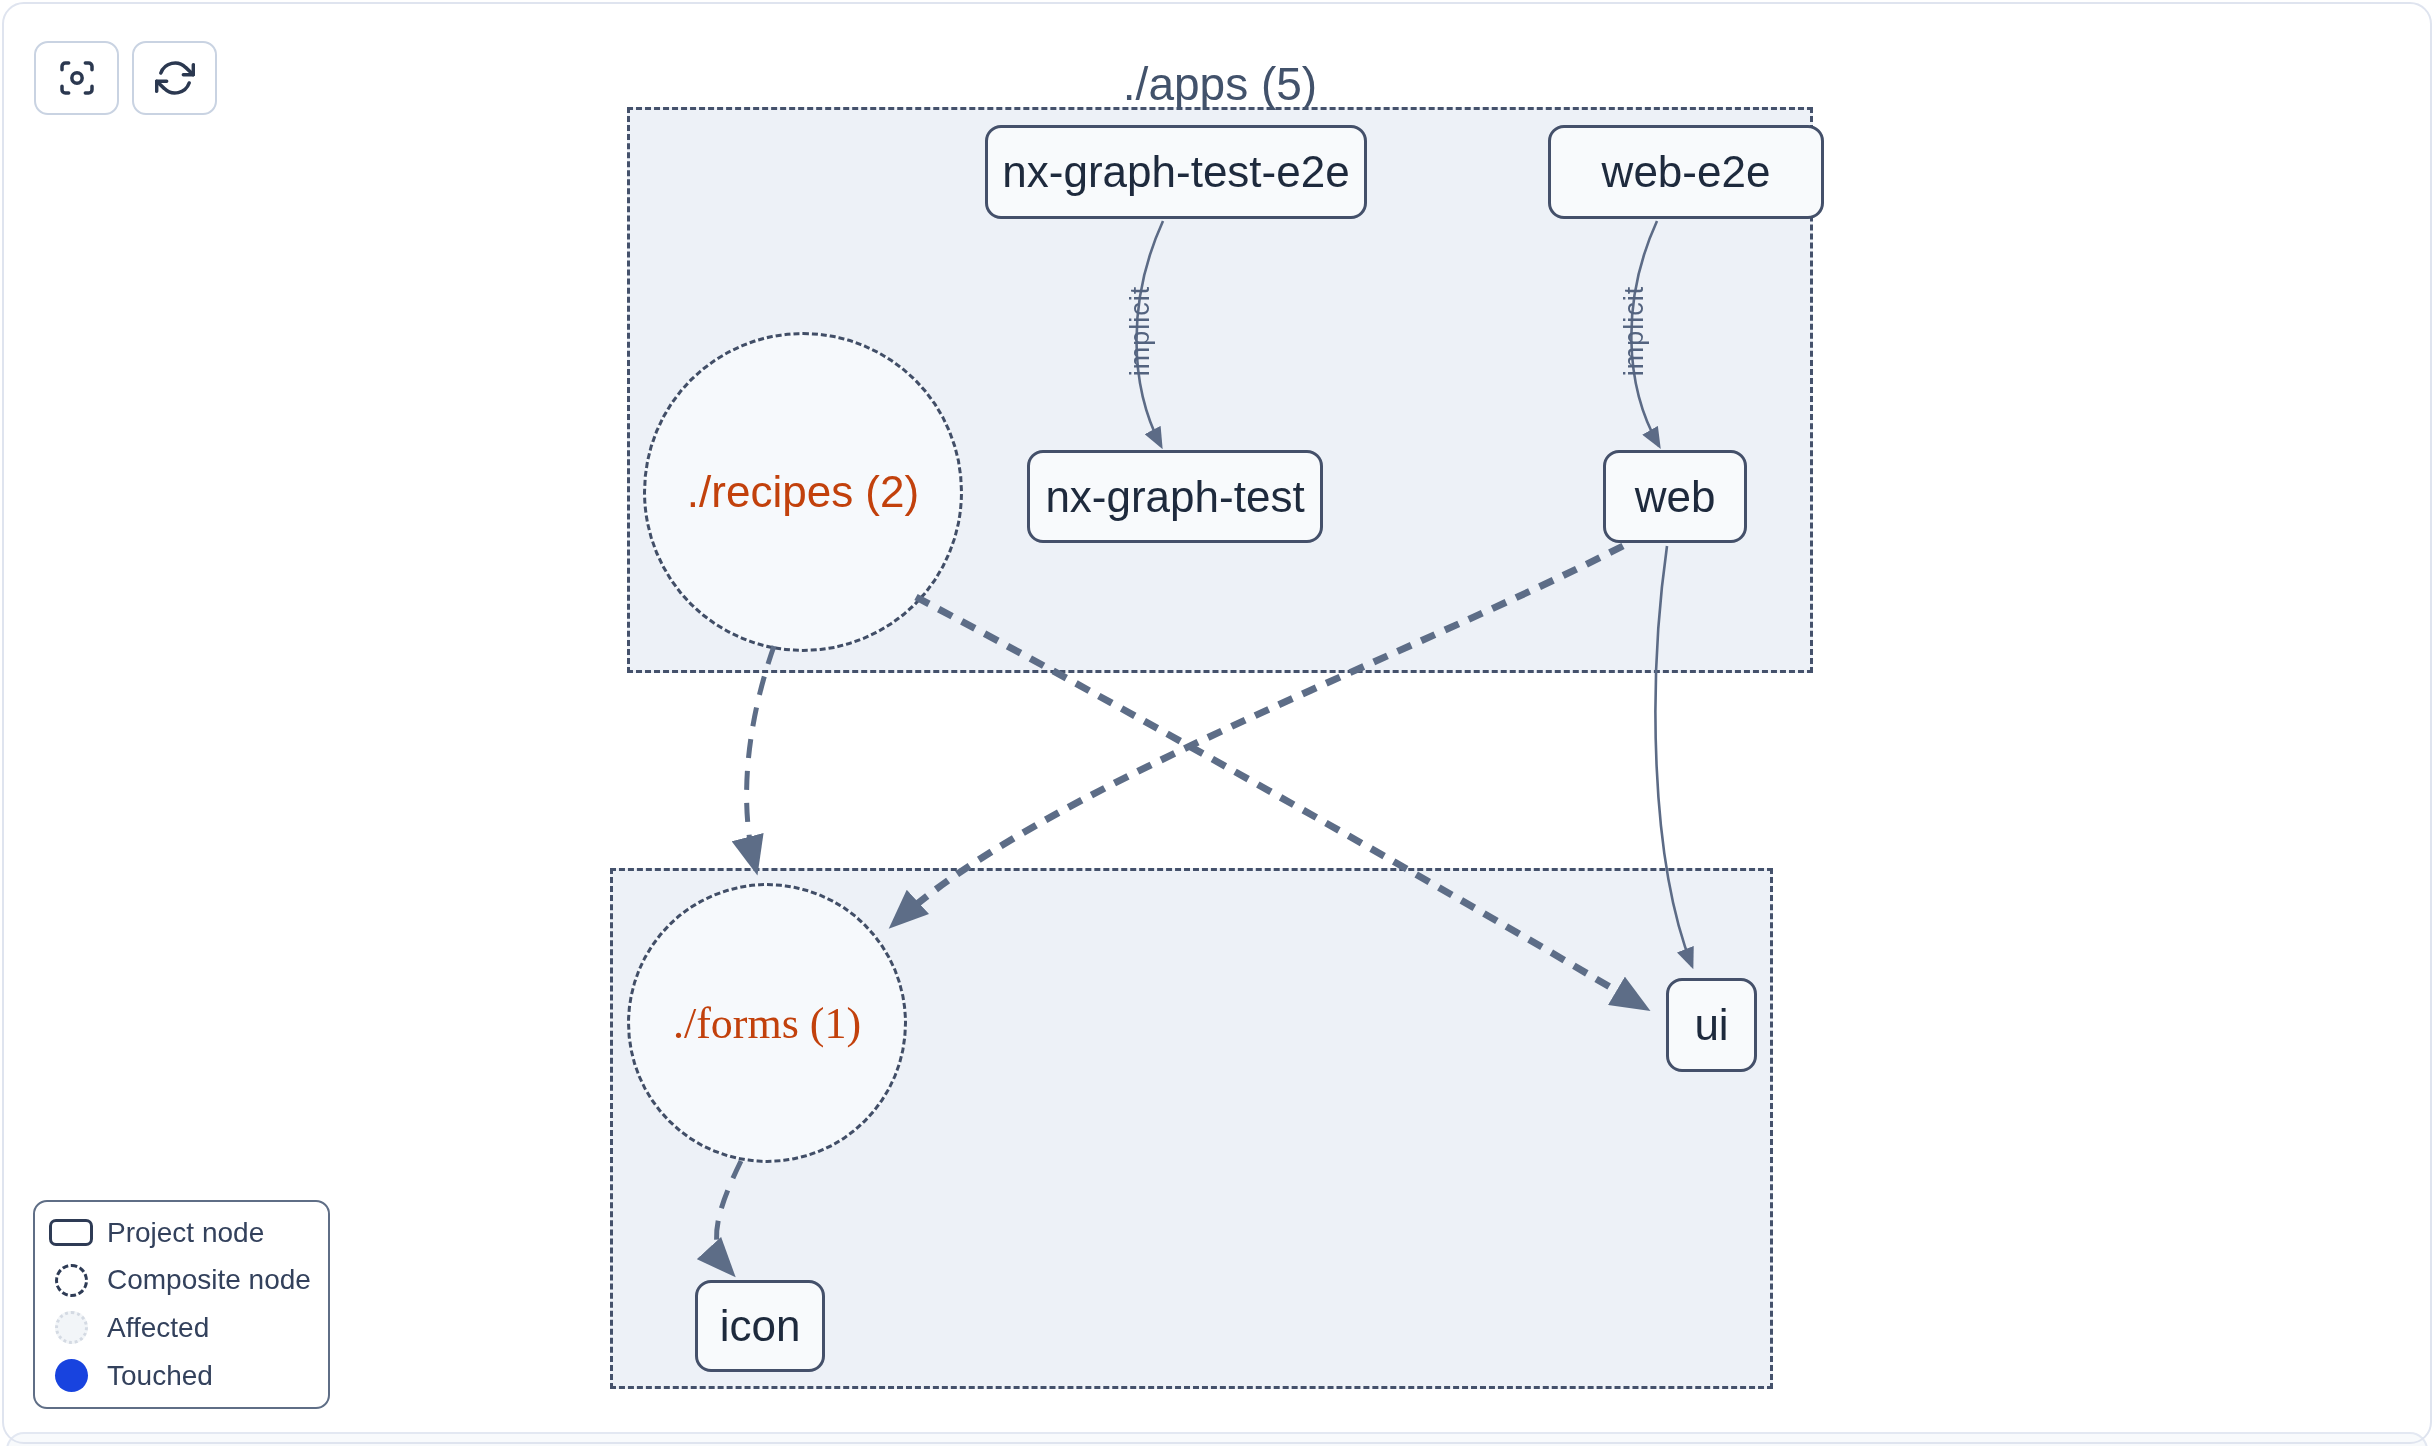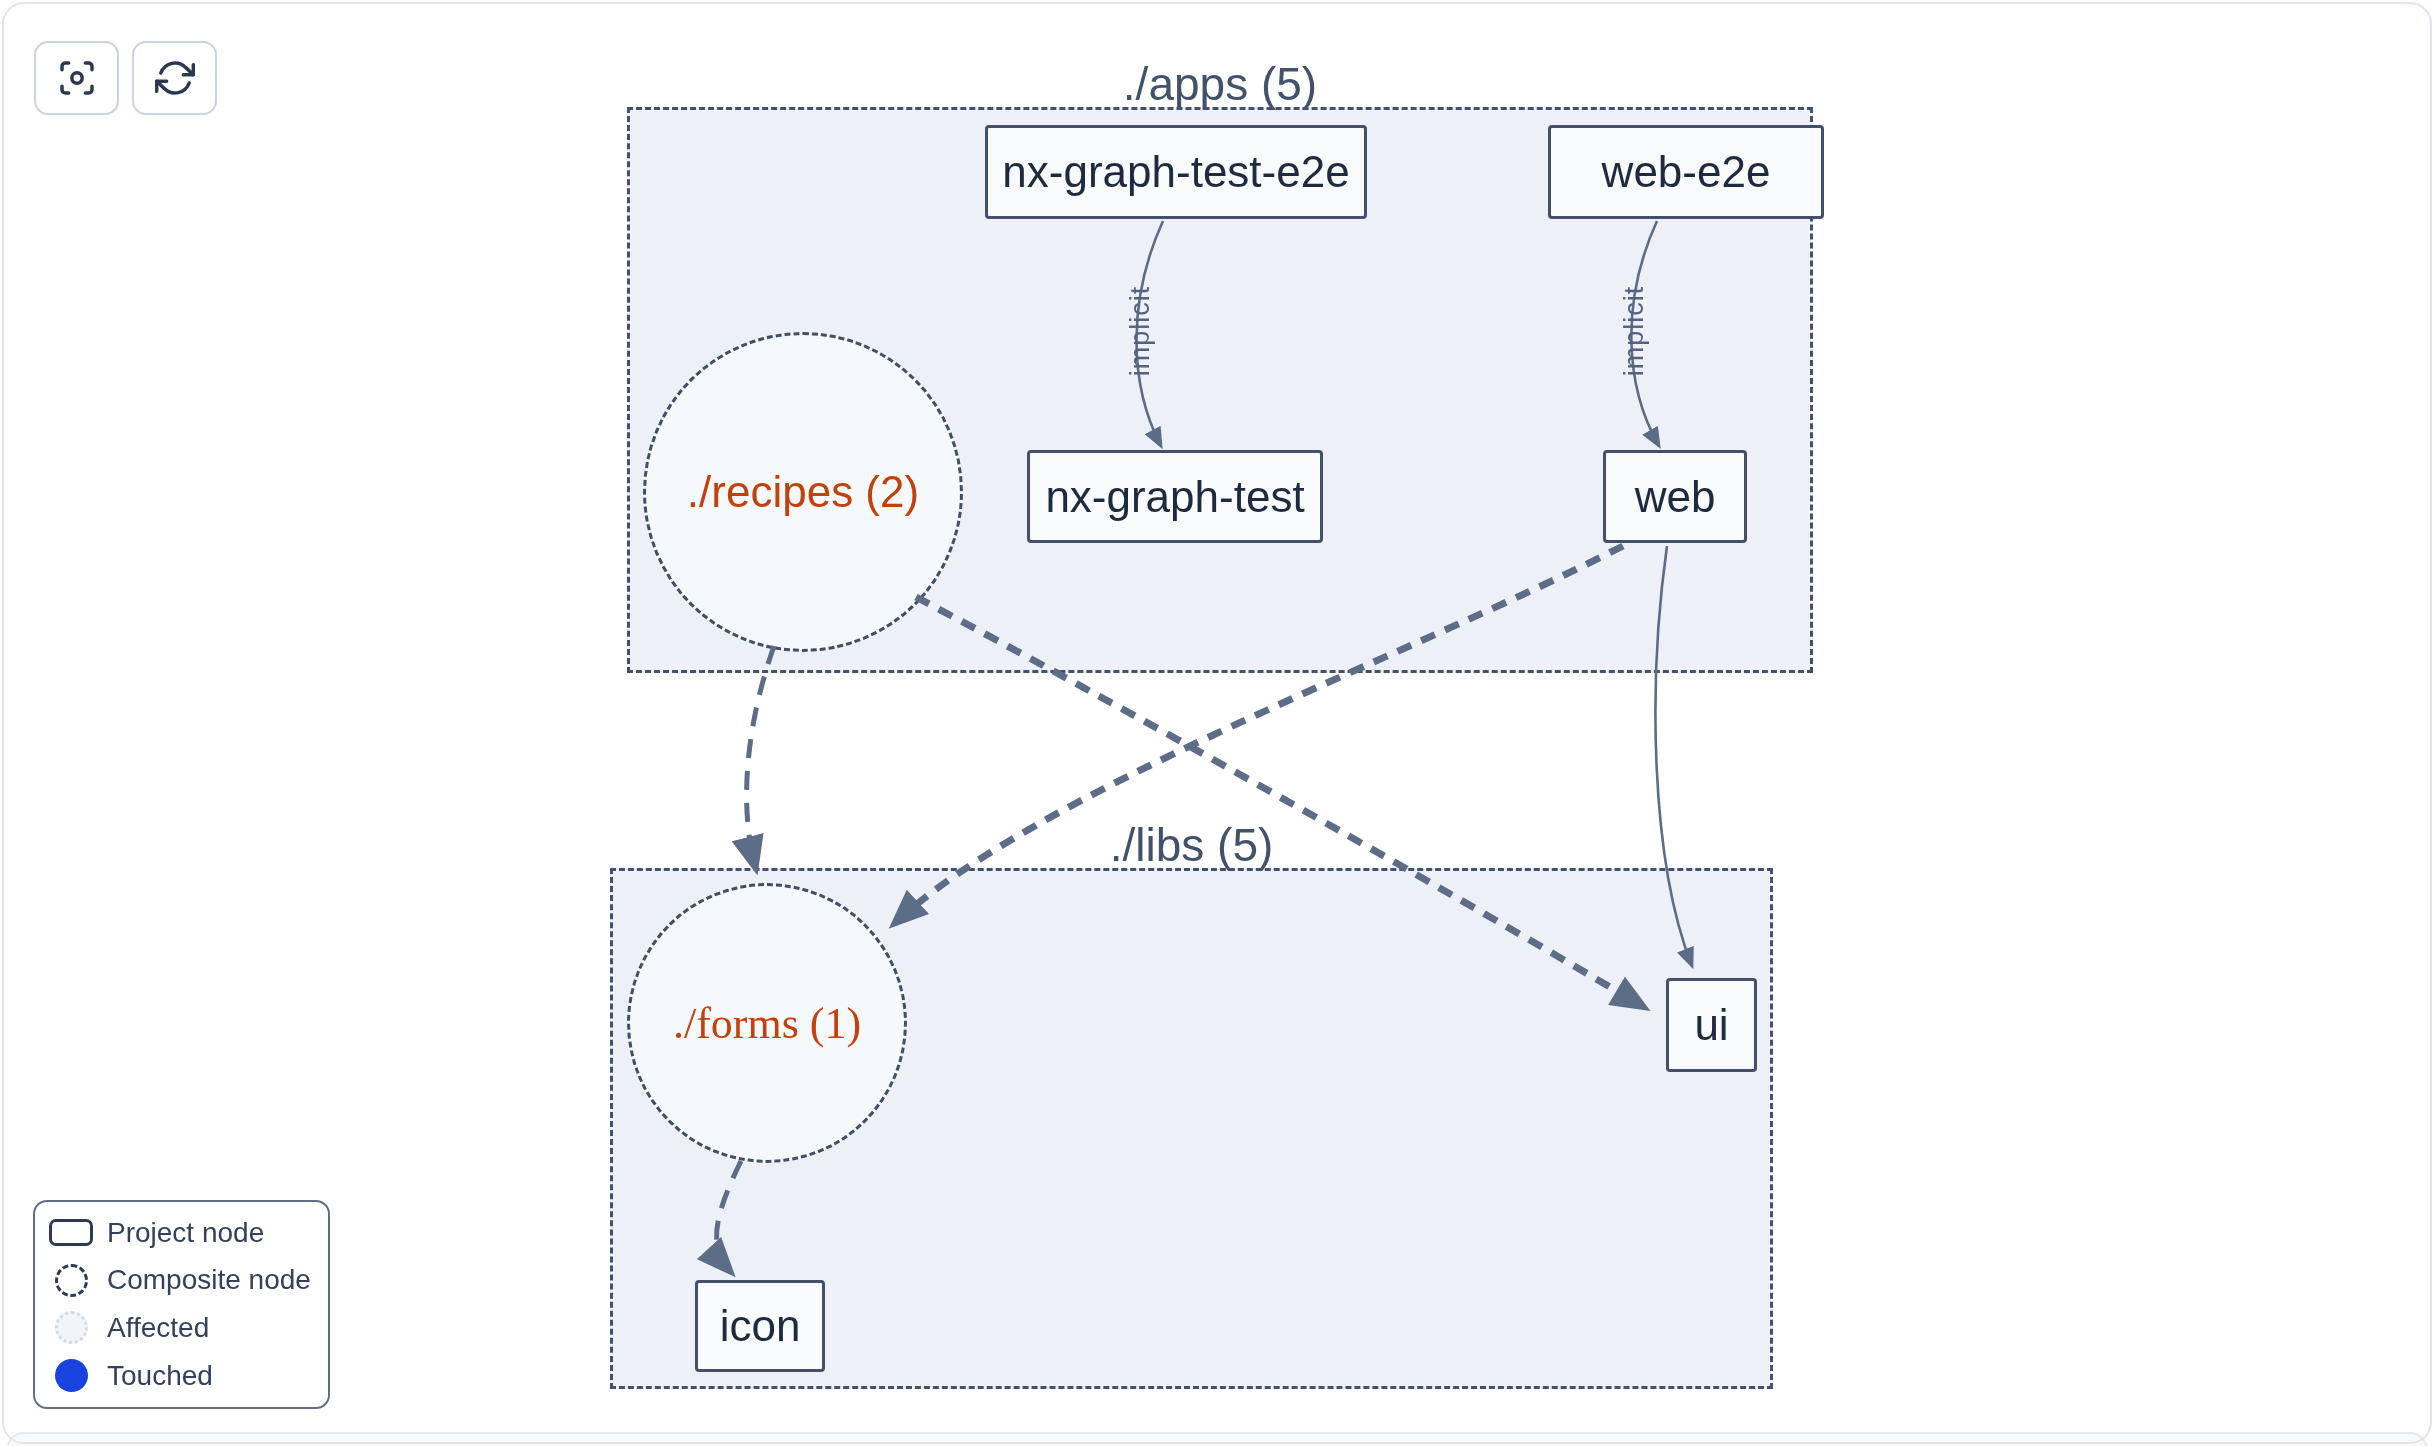--- a/index.html
+++ b/index.html
@@ -15,21 +15,21 @@
   .toolbar-btn{position:absolute;top:41px;width:81px;height:70px;background:#ffffff;
     border:2px solid #c9d3e2;border-radius:14px;display:flex;align-items:center;justify-content:center;
     cursor:pointer;z-index:10;}
   .toolbar-btn svg{stroke:#2b3850;fill:none;stroke-width:2.1;stroke-linecap:round;stroke-linejoin:round;}
 
   
   .group{position:absolute;background:#edf1f7;border:3px dashed #44516b;box-sizing:border-box;z-index:1;}
   .group-title{position:absolute;font-size:46px;color:#42526b;text-align:center;z-index:2;}
 
   
-  .pnode{position:absolute;background:#f8fafc;border:3px solid #44506a;border-radius:4px;
+  .pnode{position:absolute;background:#f8fafc;border:3px solid #44506a;border-radius:16px;
     display:flex;align-items:center;justify-content:center;box-sizing:border-box;z-index:4;cursor:pointer;}
   .pnode span{font-size:44px;color:#1e2a3d;white-space:nowrap;}
   .cnode{position:absolute;background:#f6f9fc;border:3px dashed #414e67;border-radius:50%;
     display:flex;align-items:center;justify-content:center;box-sizing:border-box;z-index:2;cursor:pointer;}
   .cnode span{font-size:44px;color:#c2410c;white-space:nowrap;}
 
   
   .edge-layer{position:absolute;left:0;top:0;z-index:3;}
   .e-thin{stroke:#5c6b86;stroke-width:2.6;fill:none;}
   .e-dash{stroke:#5d6d87;stroke-width:5;stroke-dasharray:19 13;fill:none;}
@@ -70,21 +70,20 @@
       <polyline points="1 20 1 14 7 14"></polyline>
       <path d="M3.51 9a9 9 0 0 1 14.85-3.36L23 10"></path>
       <path d="M1 14l4.64 4.36A9 9 0 0 0 20.49 15"></path>
     </svg>
   </div>
 
   <div class="group" style="left:627px;top:107px;width:1186px;height:566px;"></div>
   <div class="group-title" style="left:627px;top:57px;width:1186px;">./apps (5)</div>
 
   <div class="group" style="left:610px;top:868px;width:1163px;height:521px;"></div>
-  <div class="group-title" style="left:610px;top:818px;width:1163px;">./libs (5)</div>
 
   <div class="cnode" style="left:643px;top:332px;width:320px;height:320px;">
     <span>./recipes (2)</span>
   </div>
   <div class="cnode" style="left:627px;top:883px;width:280px;height:280px;font-family:Liberation Serif, serif;">
     <span>./forms (1)</span>
   </div>
 
   <svg class="edge-layer" width="2434" height="1446" viewBox="0 0 2434 1446">
     <defs>

